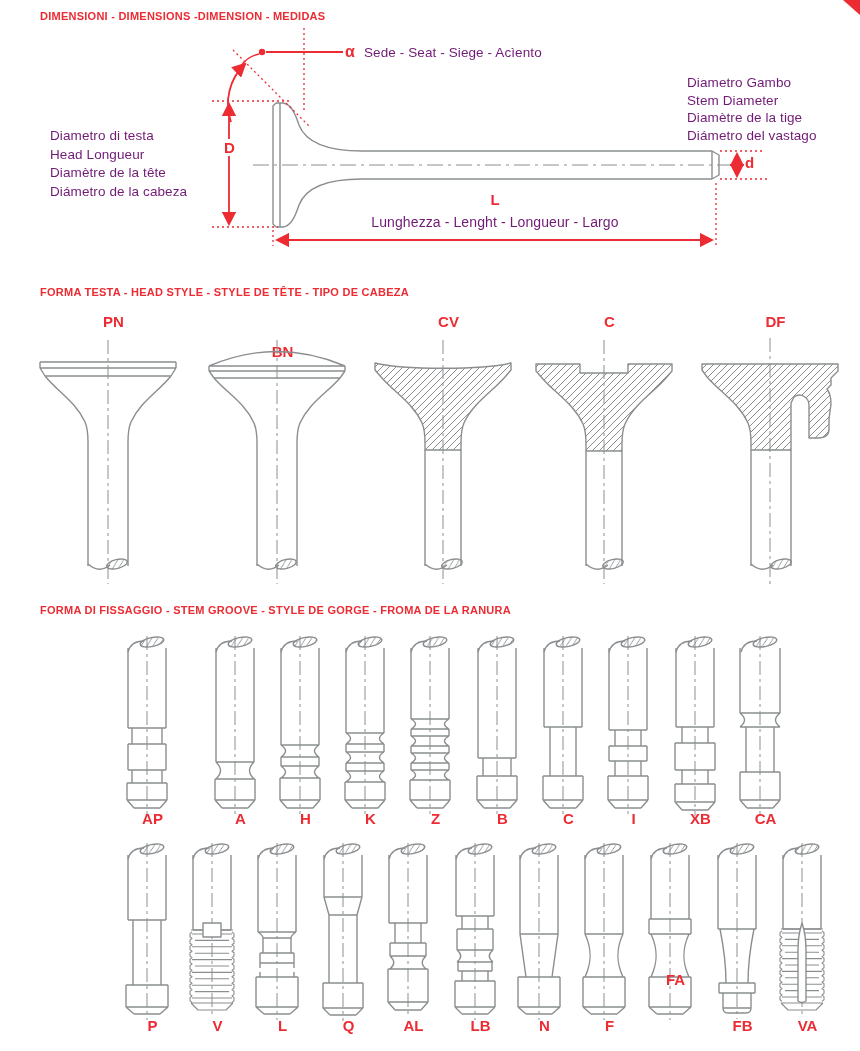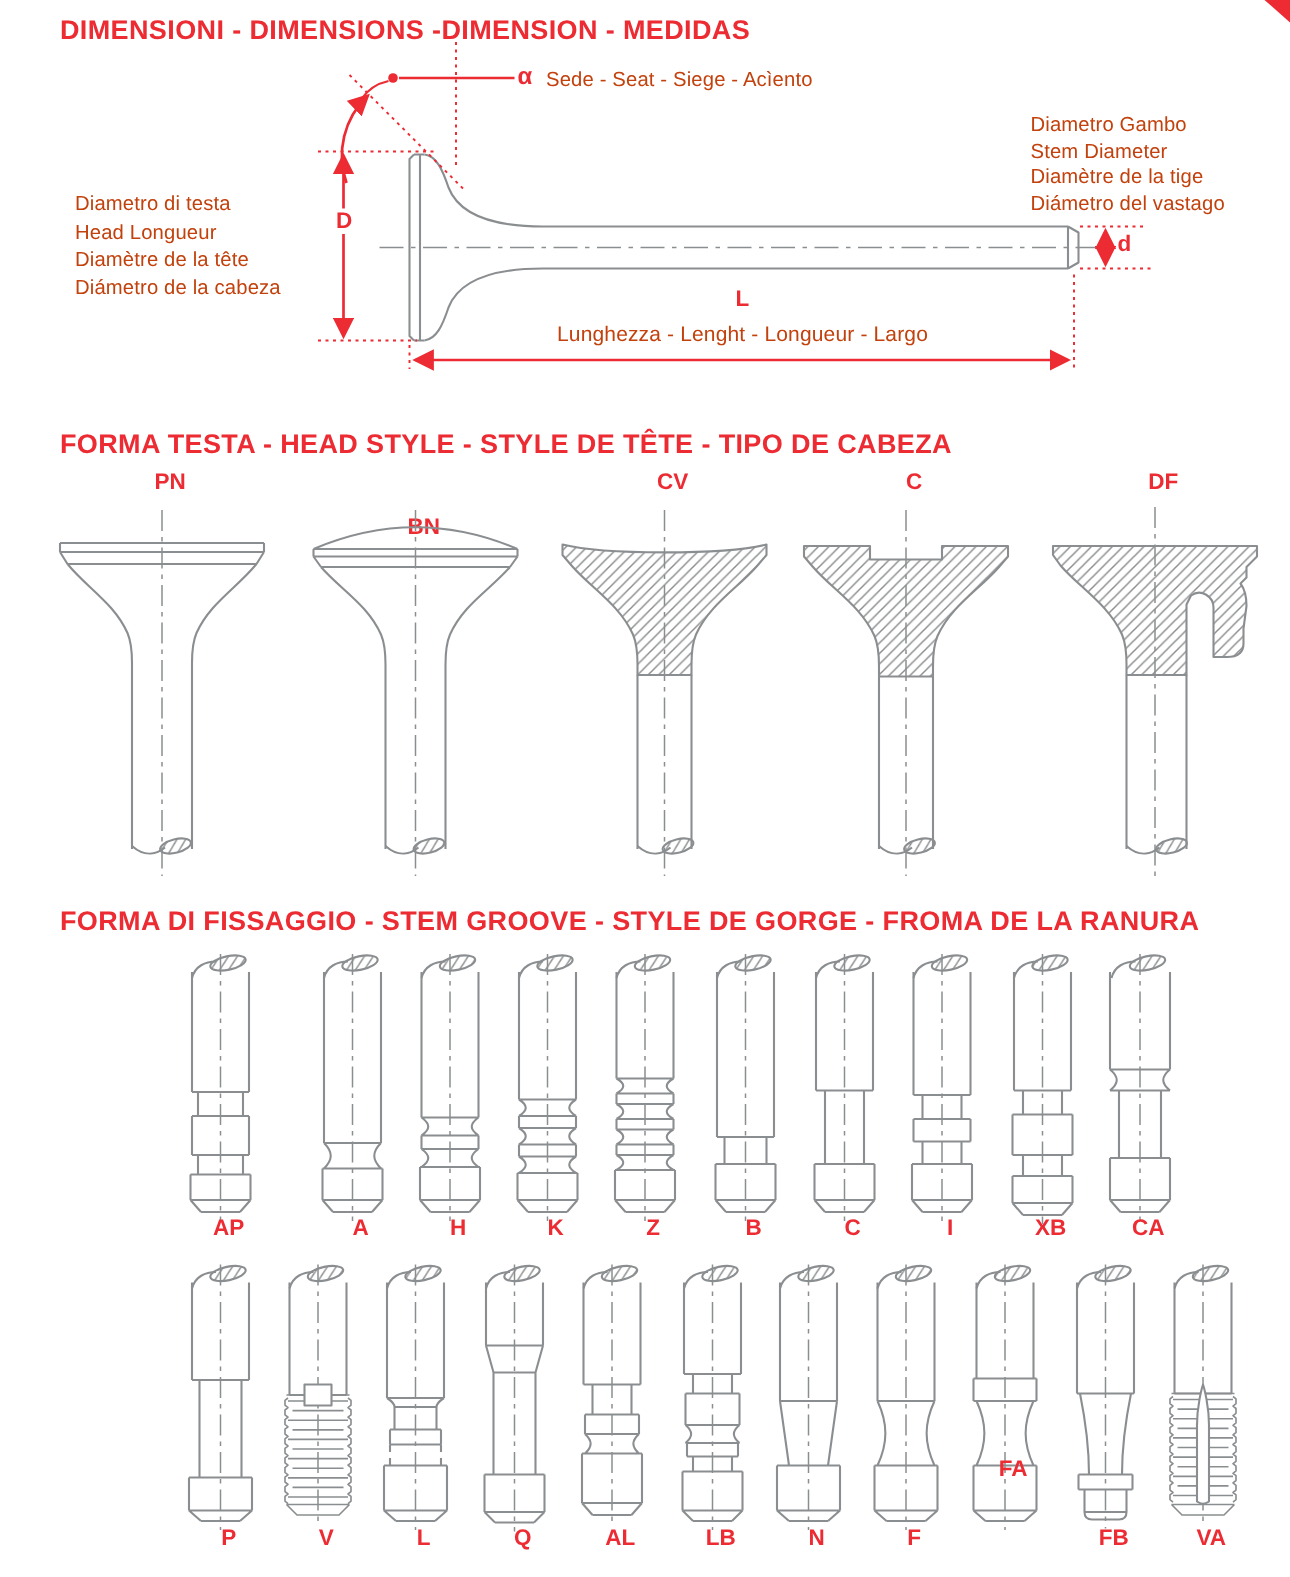--- a/index.html
+++ b/index.html
@@ -1,20 +1,20 @@
 <!DOCTYPE html>
 <html><head>
 <meta charset="utf-8">
 <style>
   html,body{margin:0;padding:0;background:#fff;}
   .page{position:relative;width:860px;height:1051px;background:#fff;overflow:hidden;
         font-family:"Liberation Sans",sans-serif;}
   .abs{position:absolute;}
-  .title{font-size:18px;font-weight:700;letter-spacing:.25px;color:#ec2b33;white-space:nowrap;}
-  .ann{font-size:13.5px;color:#c2410c;letter-spacing:.1px;}
+  .title{font-size:11px;font-weight:700;letter-spacing:.25px;color:#ec2b33;white-space:nowrap;}
+  .ann{font-size:13.5px;color:#701a75;letter-spacing:.1px;}
   .multiline{white-space:pre-line;line-height:18.5px;}
   .sym{font-weight:700;font-size:15px;color:#ec2b33;}
   .code-label{font-weight:700;font-size:15px;color:#ec2b33;transform:translateX(-50%);white-space:nowrap;padding-left:11px;}
   .corner{position:absolute;top:0;right:0;width:0;height:0;
           border-left:17px solid transparent;border-top:15px solid #ec2b33;}
   svg{position:absolute;left:0;}
   .ctr{text-align:center;}
   .rt{text-align:left;}
 </style>
 </head>

